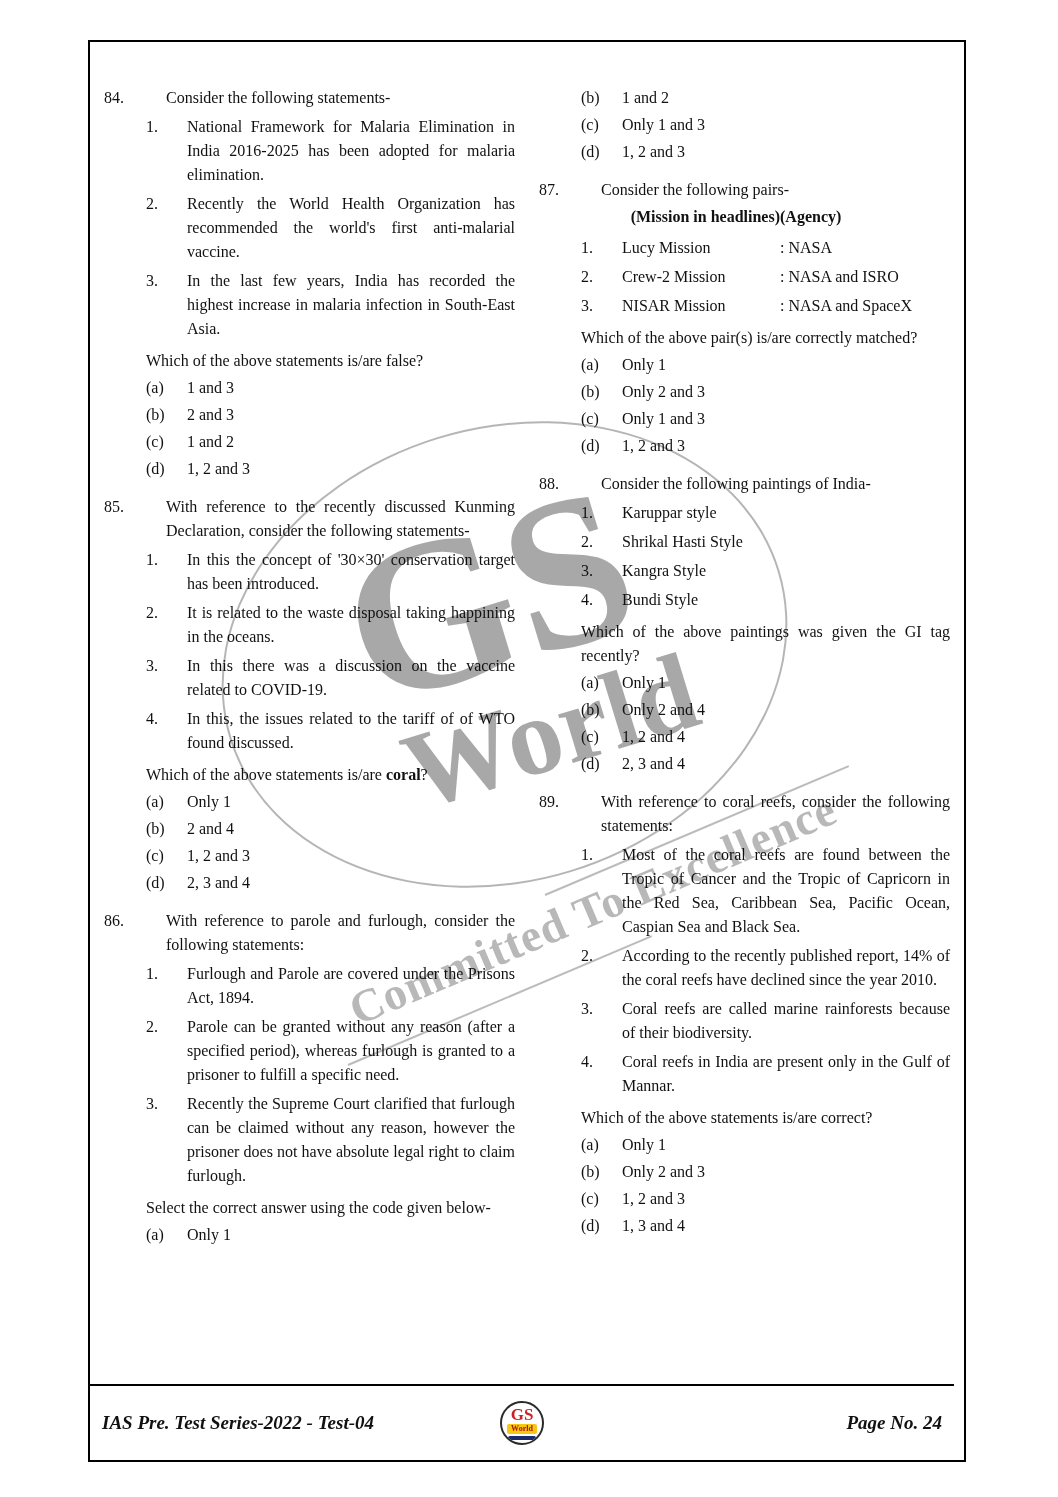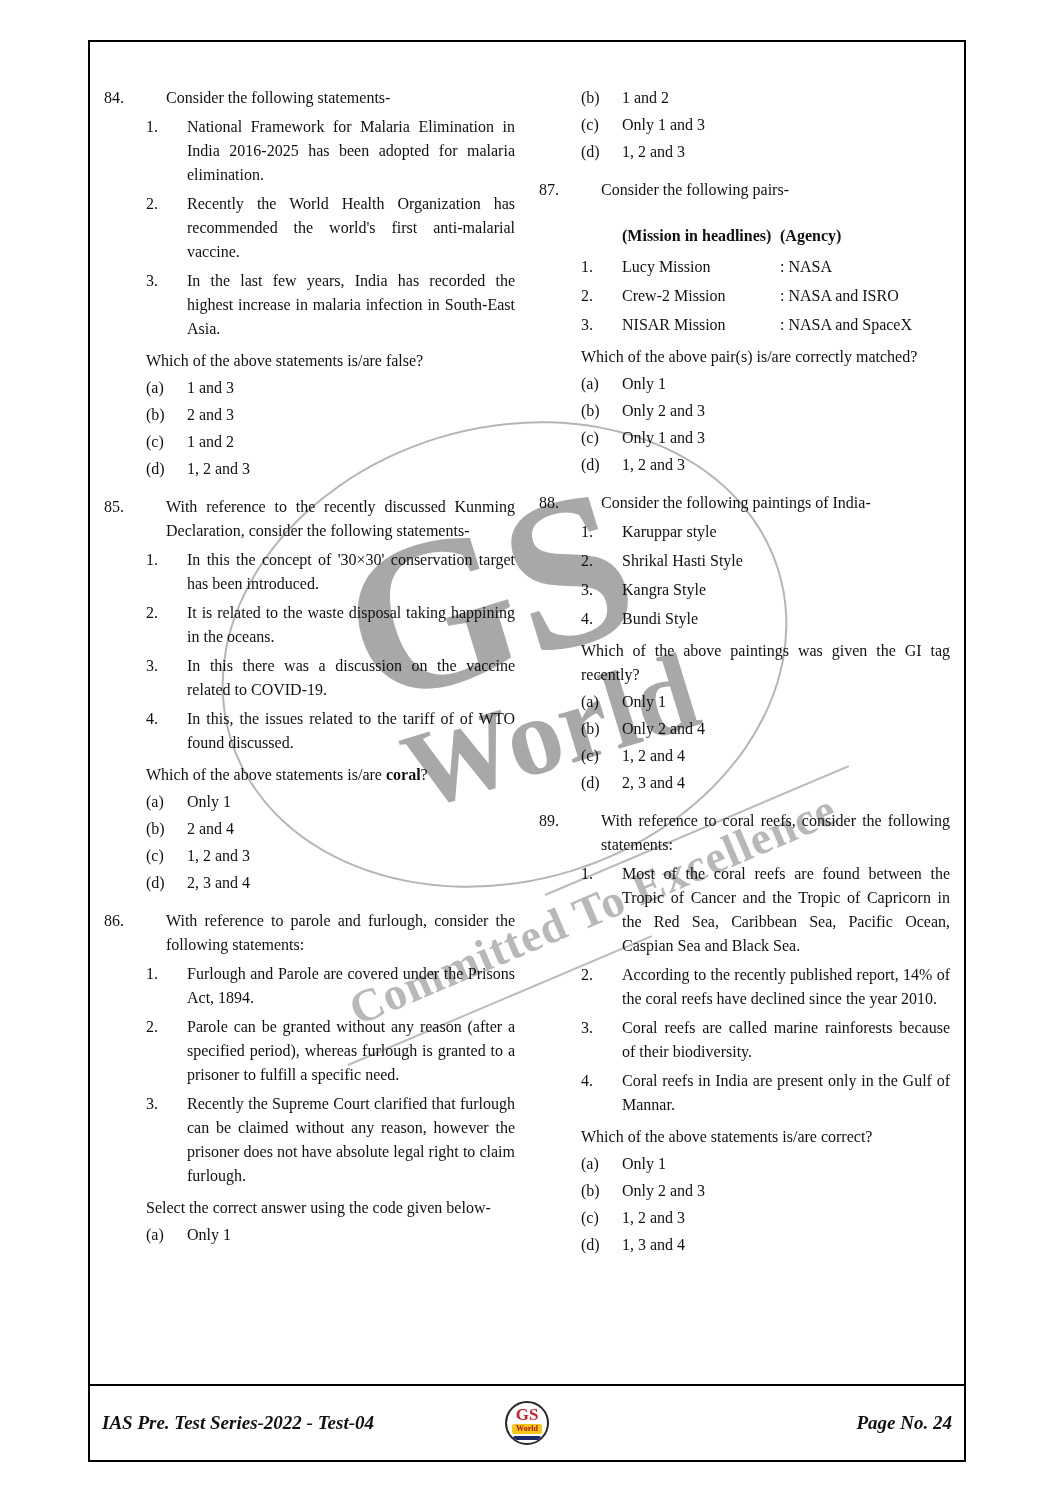--- a/index.html
+++ b/index.html
@@ -61,32 +61,32 @@
   .content {
     position: absolute; top: 44px; left: 14px; right: 14px; bottom: 78px;
     display: flex; gap: 24px; z-index: 2;
   }
   .col { flex: 1; min-width: 0; }
   .row { display: flex; align-items: flex-start; margin-top: 5px; }
   .col > .row:first-child { margin-top: 0; }
   .q-row { margin-top: 14px; gap: 20px; }
   .lead-row { margin-top: 8px; margin-left: 42px; }
   .opt-row { margin-top: 3px; }
-  .pairhead-row { margin-top: 20px; margin-left: 83px; line-height: 28px; }
+  .pairhead-row { margin-top: 1px; margin-left: 83px; line-height: 28px; text-align: right; }
   .num  { width: 42px; flex-shrink: 0; }
   .num2 { width: 41px; flex-shrink: 0; }
   .ind1 { margin-left: 42px; }
   .txt  { flex: 1; min-width: 0; }
   .just { text-align: justify; }
   .bold { font-weight: bold; }
   .pair-item { width: 158px; flex-shrink: 0; }
   .pair-value { flex: 1; }
   
   .footer {
-    position: absolute; left: 0; right: 0; bottom: 0; height: 76px;
+    position: absolute; left: 0; right: 10px; bottom: 0; height: 76px;
     border-top: 2px solid #000000;
     display: flex; align-items: center; justify-content: space-between;
     padding: 0 12px; background: #ffffff; z-index: 3;
   }
   .footer-left, .footer-right { font-weight: bold; font-style: italic; font-size: 19px; }
   .logo {
     position: absolute; left: 50%; top: 50%; transform: translate(-50%,-50%);
     width: 44px; height: 44px; border-radius: 50%;
     border: 2px solid #2a2a2a; background: #ffffff;
     display: flex; flex-direction: column; align-items: center; justify-content: center;

